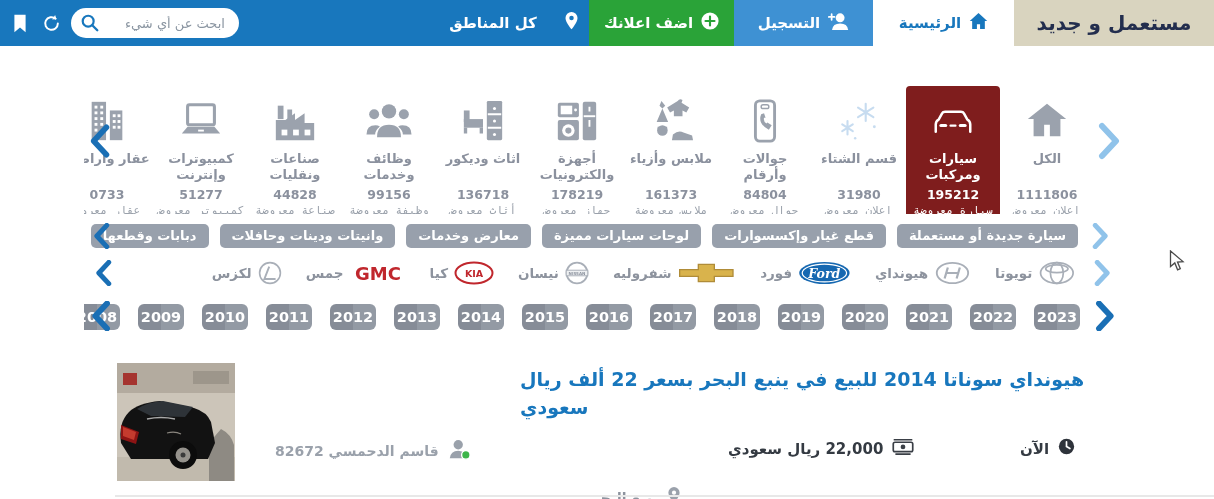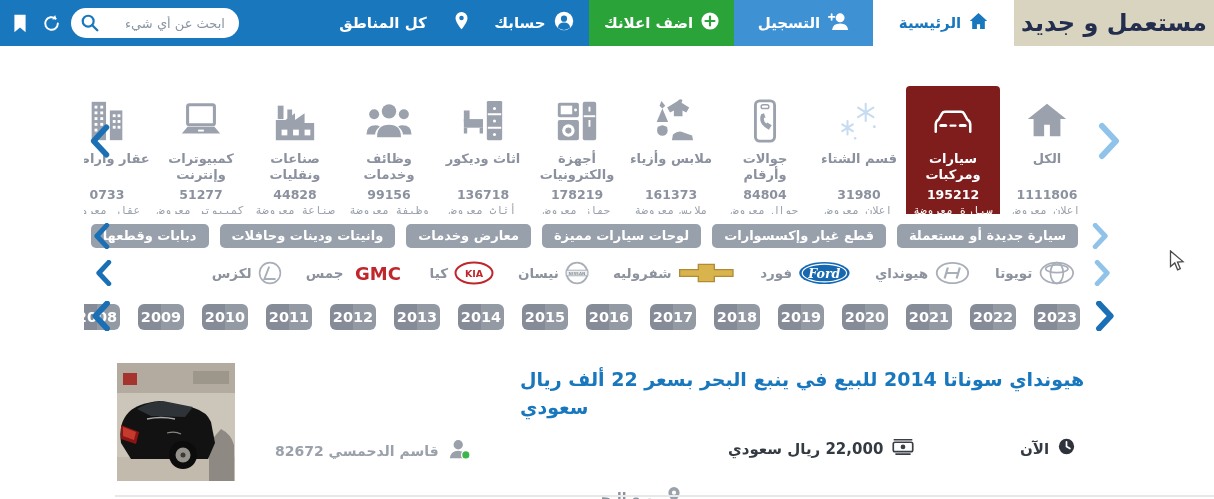--- a/index.html
+++ b/index.html
@@ -4,21 +4,21 @@
 <style>
   * { margin:0; padding:0; box-sizing:border-box; }
   html,body { width:1214px; height:499px; overflow:hidden; }
   body { position:relative; background:#fff; font-family:"DejaVu Sans", sans-serif; direction:rtl; }
 
   
   .topbar { position:absolute; top:0; left:0; right:0; height:46px; background:#1877bd;
             display:flex; align-items:stretch; color:#fff; z-index:5; }
   .tb-seg { display:flex; align-items:center; justify-content:center; gap:8px;
             font-weight:bold; font-size:15px; cursor:pointer; }
-  .tb-logo { width:200px; background:#d9d4bf; color:#232e4e; font-size:24px; font-weight:900; letter-spacing:-0.5px; }
+  .tb-logo { width:200px; background:#d9d4bf; color:#232e4e; font-size:20px; font-weight:900; letter-spacing:-0.5px; }
   .tb-home { width:141px; background:#fff; color:#1877bd; }
   .tb-register { width:139px; background:#3e91d3; }
   .tb-add { width:145px; background:#2aa338; }
   .tb-account { width:110px; }
   .tb-regions { width:150px;gap:27px; }
   .tb-spacer { flex:1; }
   .search-wrap { position:relative; align-self:center; margin-left:10px; }
   .search-input { width:168px; height:30px; border:none; border-radius:15px; background:#fff;
                   direction:rtl; text-align:right; padding:0 14px 0 32px; font-size:13px;
                   font-family:"DejaVu Sans", sans-serif; color:#55606b; outline:none; }
@@ -98,28 +98,20 @@
           <path d="M4.5 3.5v7M1 7h7" stroke="#fff" stroke-width="2.2" stroke-linecap="round"></path>
         </svg></span>
     <span>التسجيل</span>
   </div>
   <div class="tb-seg tb-add">
     <span><svg viewBox="0 0 22 22" width="18" height="18">
           <circle cx="11" cy="11" r="10.5" fill="#fff"></circle>
           <path d="M11 5.5v11M5.5 11h11" stroke="#2aa338" stroke-width="2.6" stroke-linecap="round"></path>
         </svg></span>
     <span>اضف اعلانك</span>
-  </div>
-  <div class="tb-seg tb-account">
-    <span><svg viewBox="0 0 26 26" width="20" height="20">
-          <circle cx="13" cy="13" r="12" fill="#fff"></circle>
-          <circle cx="13" cy="10" r="4" fill="#1877bd"></circle>
-          <path d="M5 21.5q1-6.5 8-6.5t8 6.5a12 12 0 0 1-16 0z" fill="#1877bd"></path>
-        </svg></span>
-    <span>حسابك</span>
   </div>
   <div class="tb-seg tb-regions">
     <span><svg viewBox="0 0 20 26" width="15" height="20">
           <path d="M10 1a8 8 0 0 1 8 8c0 6-8 15-8 15S2 15 2 9a8 8 0 0 1 8-8z" fill="#fff"></path>
           <circle cx="10" cy="9" r="3" fill="#1877bd"></circle>
         </svg></span>
     <span>كل المناطق</span>
   </div>
   <div class="tb-spacer"></div>
   <div class="search-wrap">

